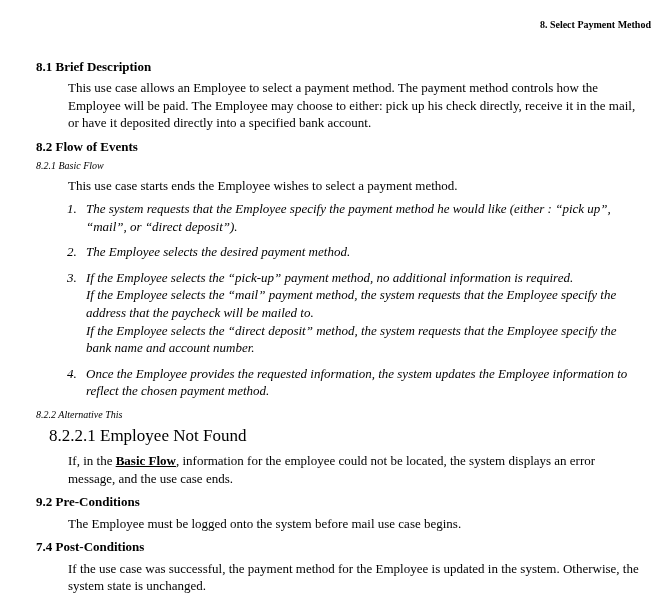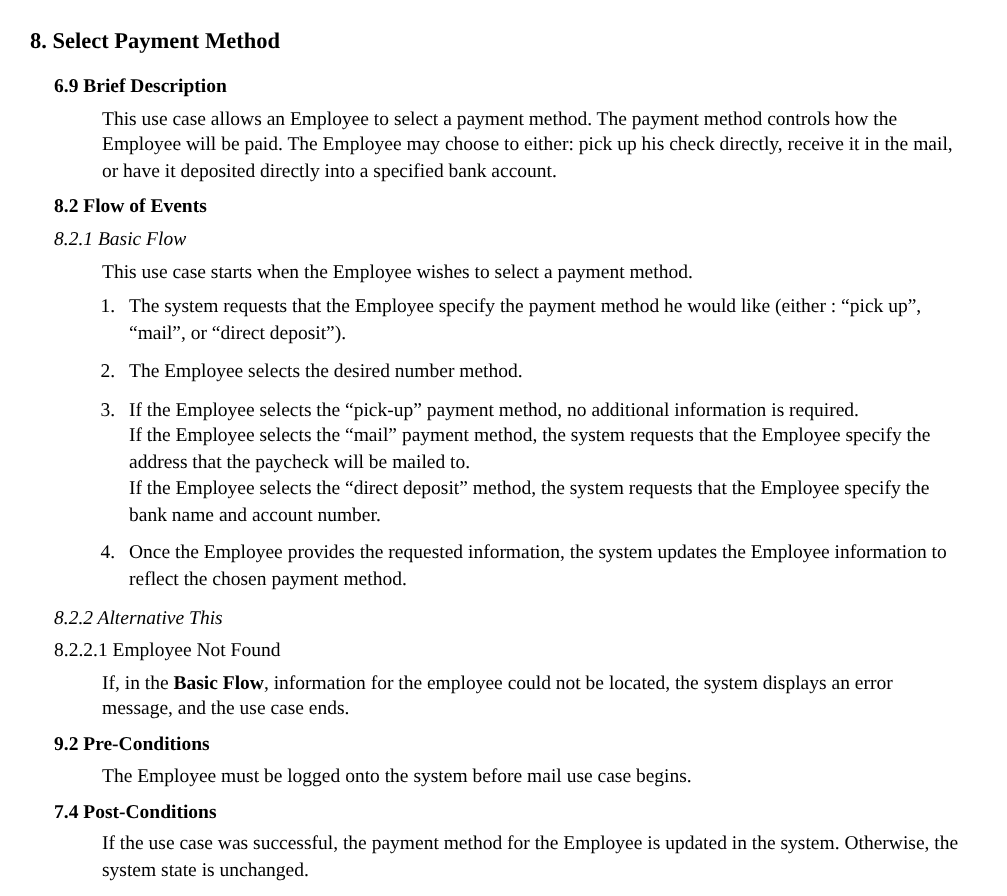--- a/index.html
+++ b/index.html
@@ -8,69 +8,71 @@
     color: #000;
     background: #fff;
     margin: 0;
     padding: 18px 20px 40px 20px;
     line-height: 1.35;
     width: 671px;
     box-sizing: border-box;
   }
   .h1 {
     font-weight: bold;
-    font-size: 15px;
-    margin-bottom: 10px;
+    font-size: 10px;
+    margin-bottom: 26px;
+    text-align: right;
   }
   .h2 {
     font-weight: bold;
     font-size: 13px;
     margin: 6px 0 4px 16px;
   }
   .h3i {
     font-style: italic;
-    font-size: 13px;
+    font-size: 10px;
     margin: 4px 0 4px 16px;
   }
   .h4 {
-    font-size: 13px;
-    margin: 4px 0 4px 16px;
+    font-size: 17px;
+    margin: 4px 0 4px 29px;
   }
   .body-indent {
     margin: 0 10px 6px 48px;
   }
   ol.steps {
     margin: 0 10px 0 30px;
     padding-left: 30px;
   }
   ol.steps > li {
     margin-bottom: 8px;
     padding-left: 6px;
+    font-style: italic;
   }
-  .bold { font-weight: bold; }
+  .bold { font-weight: bold; text-decoration: underline; }
 </style>
 </head>
 <body>
 
 <div class="h1">
   <span>8.</span>
   <span>Select Payment Method</span>
 </div>
 
-<div class="h2">6.9 Brief Description</div>
+<div class="h2">8.1 Brief Description</div>
 <div class="body-indent">This use case allows an Employee to select a payment method.  The payment method controls how the Employee will be paid.  The Employee may choose to either: pick up his check directly, receive it in the mail, or have it deposited directly into a specified bank account.</div>
 
 <div class="h2">8.2 Flow of Events</div>
 
 <div class="h3i">8.2.1 Basic Flow</div>
-<div class="body-indent">This use case starts when the Employee wishes to select a payment method.</div>
+<div class="body-indent">This use case starts ends the Employee wishes to select a payment method.</div>
 
 <ol class="steps">
   <li>The system requests that the Employee specify the payment method he would like (either : “pick up”, “mail”, or “direct deposit”).</li>
-  <li>The Employee selects the desired number method.</li>
+  <li>The Employee selects the desired payment method.</li>
   <li>If the Employee selects the “pick-up” payment method, no additional information is required.<br>If the Employee selects the “mail” payment method, the system requests that the Employee specify the address that the paycheck will be mailed to.<br>If the Employee selects the “direct deposit” method, the system requests that the Employee specify the bank name and account number.</li>
   <li>Once the Employee provides the requested information, the system updates the Employee information to reflect the chosen payment method.</li>
 </ol>
 
 <div class="h3i">8.2.2 Alternative This</div>
 <div class="h4">8.2.2.1 Employee Not Found</div>
 <div class="body-indent">
   <span>If, in the </span><span class="bold">Basic Flow</span><span>, information for the employee could not be located, the system displays an error message, and the use case ends.</span>
 </div>
 

